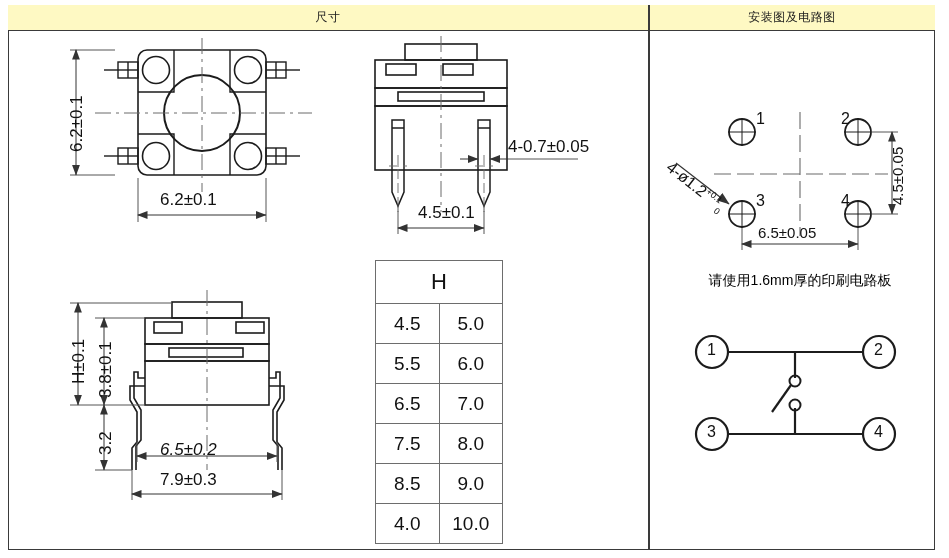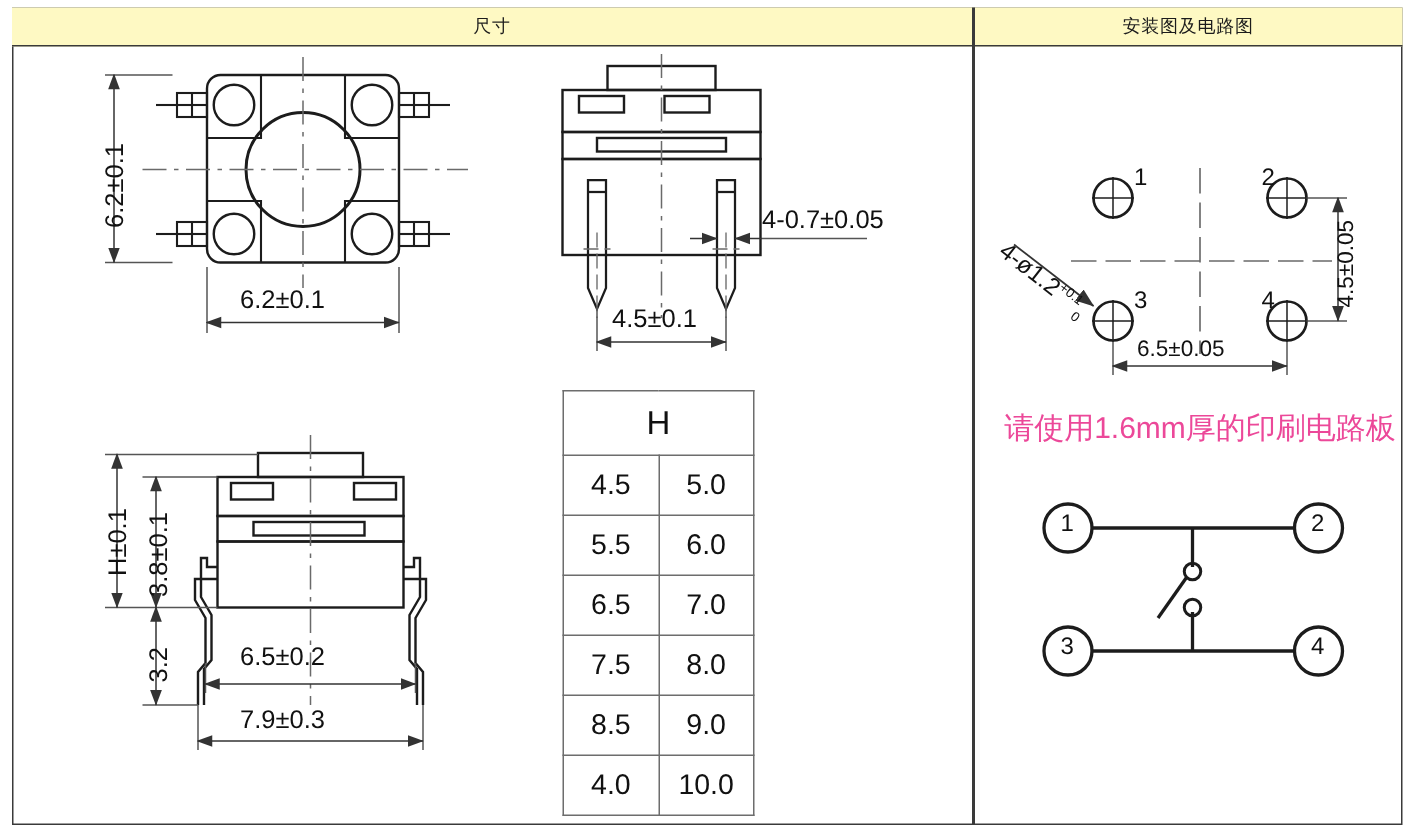--- a/index.html
+++ b/index.html
@@ -84,22 +84,22 @@
   .tbl td.hd {
     font-size: 22px;
     height: 40px;
   }
   .note {
     position: absolute;
     left: 660px;
     top: 272px;
     width: 280px;
     text-align: center;
-    font-size: 20px;
-    color: #ec4899;
+    font-size: 14px;
+    color: #000000;
   }
   .lbl {
     position: absolute;
     font-size: 17px;
     color: #111;
     white-space: nowrap;
     font-family: "Liberation Sans", sans-serif;
   }
   .lbl.sm { font-size: 15px; }
   .lbl.vert {
@@ -334,27 +334,27 @@
         <circle cx="795" cy="405" r="5.5" stroke-width="2"></circle>
         <line x1="791" y1="385" x2="772" y2="412" stroke-width="2.2"></line>
       </g>
 
     </g>
   </svg>
 
   <div class="lbl vert" style="left:67px; top:152px;">6.2±0.1</div>
   <div class="lbl" style="left:160px; top:190px;">6.2±0.1</div>
 
-  <div class="lbl" style="left:408px; top:203px;">4.5±0.1</div>
+  <div class="lbl" style="left:418px; top:203px;">4.5±0.1</div>
   <div class="lbl" style="left:508px; top:137px;">4-0.7±0.05</div>
 
   <div class="lbl vert" style="left:69px; top:384px;">H±0.1</div>
   <div class="lbl vert" style="left:96px; top:398px;">3.8±0.1</div>
   <div class="lbl vert" style="left:96px; top:455px;">3.2</div>
-  <div class="lbl" style="left:160px; top:428px;">6.5±0.2</div>
+  <div class="lbl" style="left:160px; top:440px;font-style:italic;">6.5±0.2</div>
   <div class="lbl" style="left:160px; top:470px;">7.9±0.3</div>
 
   <table class="tbl">
     <tbody>
       <tr>
         <td class="hd" colspan="2">H</td>
       </tr>
       <tr>
         <td>4.5</td>
         <td>5.0</td>

